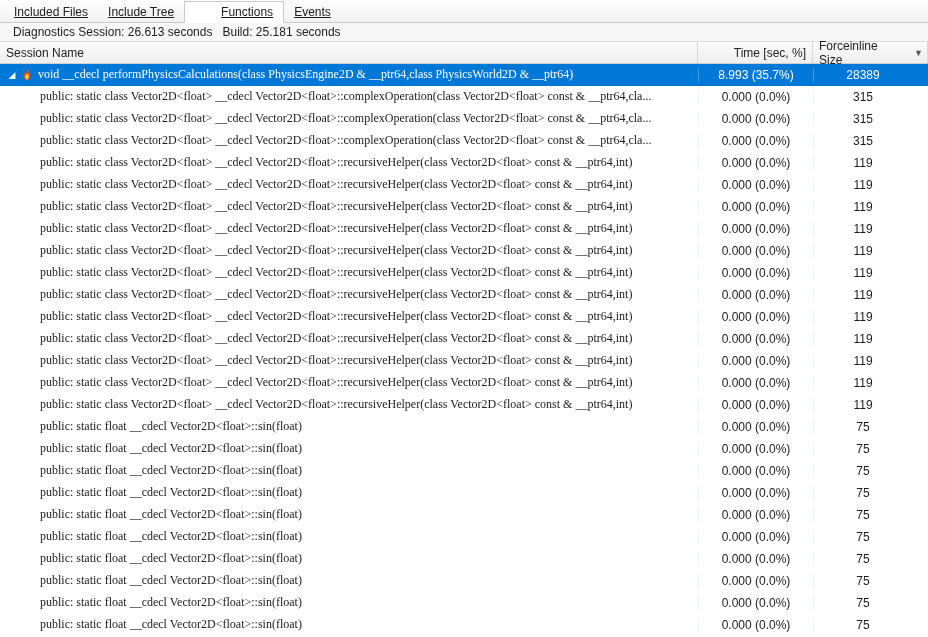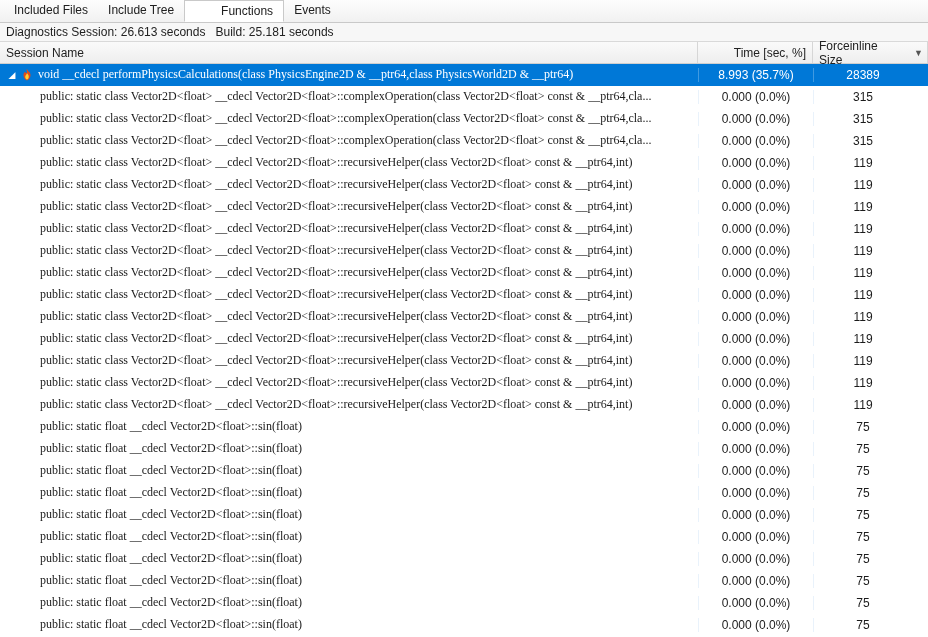--- a/index.html
+++ b/index.html
@@ -6,43 +6,44 @@
   html, body {
     width: 928px; height: 637px;
     font-family: "Segoe UI", Tahoma, sans-serif;
     font-size: 12px;
     color: #1b1b1b;
     background: #ffffff;
     overflow: hidden;
   }
   .tabs {
     display: flex;
-    align-items: flex-start;
+    align-items: flex-end;
     height: 23px;
     background: linear-gradient(#fdfdfd, #f1f1f1);
     border-bottom: 1px solid #c9c9c9;
     padding-left: 4px;
+    text-decoration: underline;
   }
   .tab {
     padding: 3px 10px 3px 10px;
     color: #202020;
     cursor: default;
     position: relative;
   }
   .tab.active {
     background: #ffffff;
     border: 1px solid #c9c9c9;
     border-bottom: 1px solid #ffffff;
     margin-bottom: -1px;
     padding-left: 36px;
   }
   .diag-bar {
     height: 19px;
     line-height: 19px;
-    padding-left: 6px;
+    padding-left: 13px;
     font-size: 12px;
     color: #222;
     background: #f7f7f7;
     border-bottom: 1px solid #d9d9d9;
   }
   .header-row {
     display: flex;
     height: 22px;
     align-items: center;
     background: linear-gradient(#fafafa, #eeeeee);

